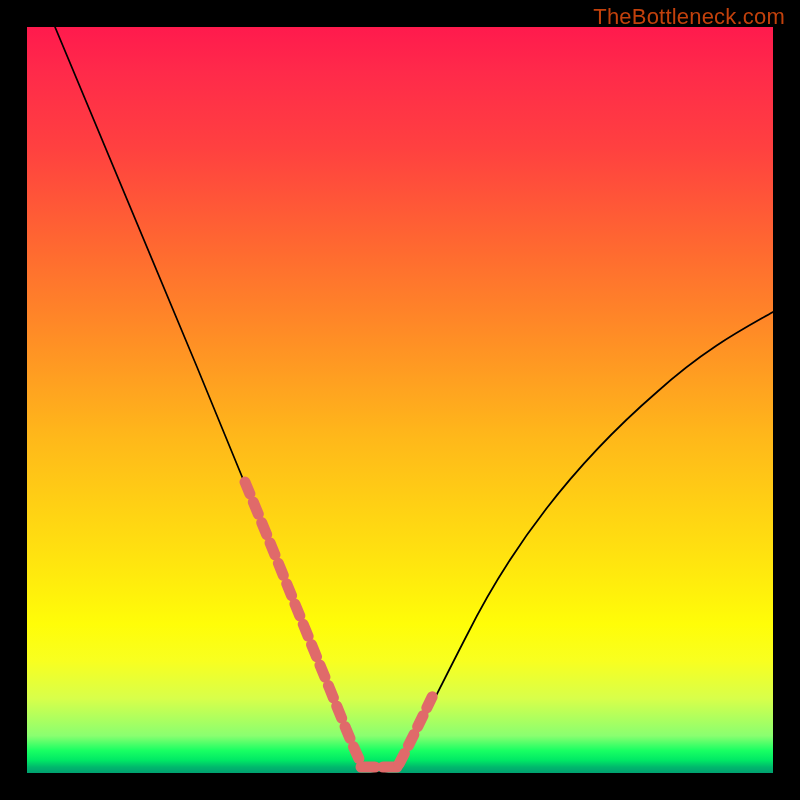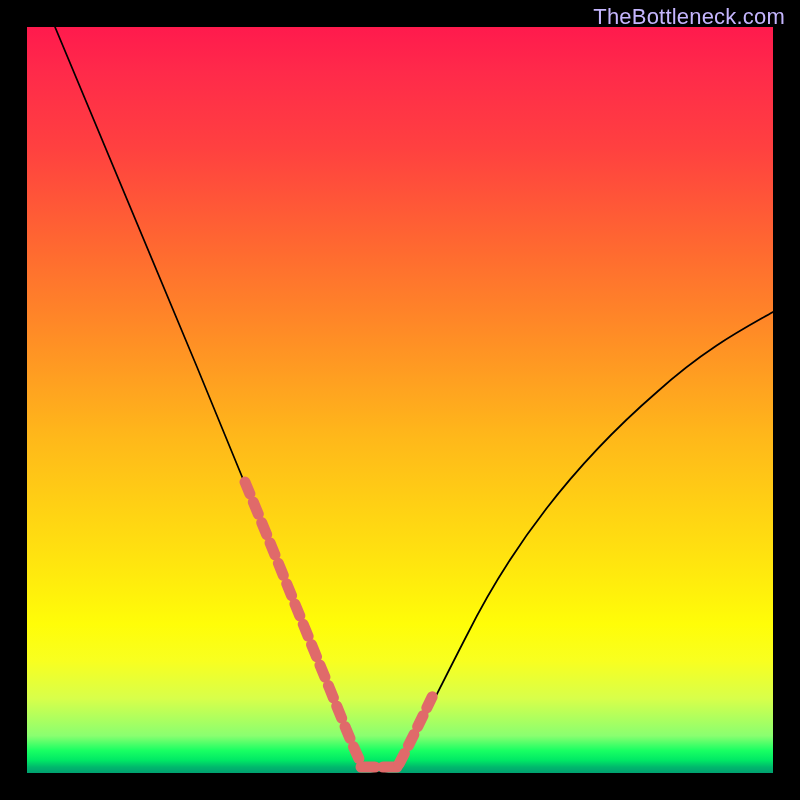--- a/index.html
+++ b/index.html
@@ -49,21 +49,21 @@
     left: 0;
     top: 0;
     width: 100%;
     height: 100%;
     pointer-events: none;
   }
   .watermark {
     position: absolute;
     top: 4px;
     right: 15px;
-    color: #c4b5fd;
+    color: #c2410c;
     font-size: 22px;
     letter-spacing: 0.2px;
     font-weight: 500;
   }
 </style>
 </head>
 <body>
 
 <div class="watermark">TheBottleneck.com</div>
 

